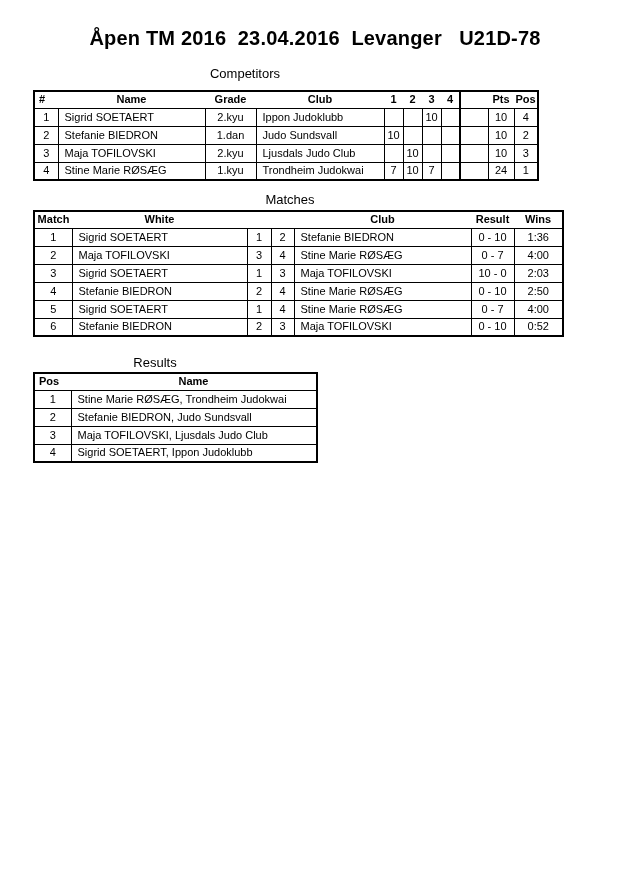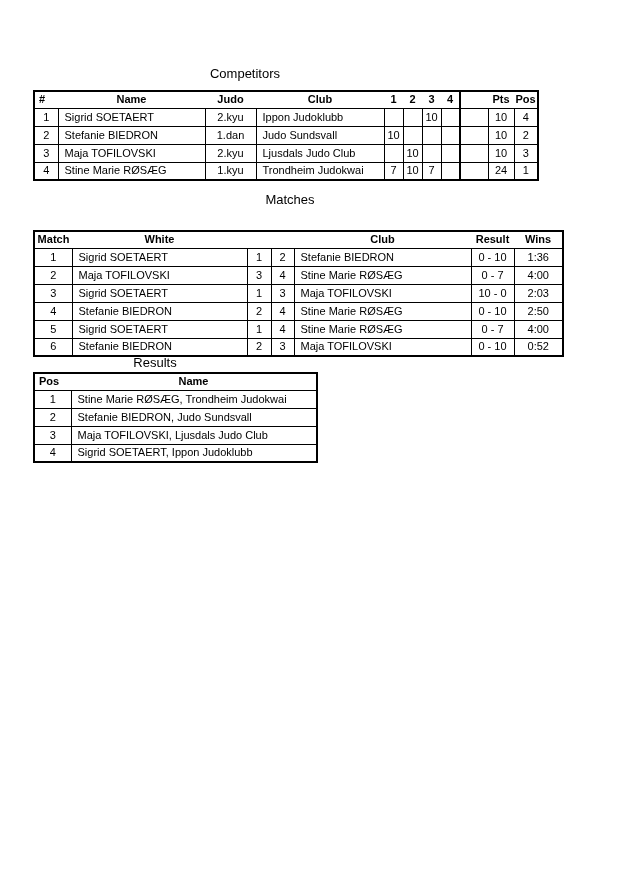--- a/index.html
+++ b/index.html
@@ -25,21 +25,21 @@
   }
   #competitors-heading { left:245px; top:66px; }
   #matches-heading     { left:290px; top:192px; }
   #results-heading     { left:155px; top:355px; }
 
   table {
     position:absolute; border-collapse:collapse; table-layout:fixed;
     background:#fff; border:2px solid #000;
   }
   #competitors-table { left:33px; top:90px;  width:504px; }
-  #matches-table     { left:33px; top:230px; width:529px; }
+  #matches-table     { left:33px; top:210px; width:529px; }
   #results-table     { left:33px; top:372px; width:283px; }
 
   th, td {
     border:1px solid #000; font-size:11px; line-height:1;
     vertical-align:middle; white-space:nowrap; overflow:hidden;
     padding:0;
   }
   thead tr { height:17px; }
   tbody tr { height:18px; }
   th { font-weight:bold; }
@@ -48,20 +48,21 @@
   .al { text-align:left; padding-left:6px; }
   .ac { text-align:center; }
   .p4 { padding-left:4px; }
   .grp { border-left:2px solid #000 !important;padding-left:36px; }
 </style>
 </head>
 <body>
 
 <div class="page">
 
+  <div class="title">Åpen TM 2016  23.04.2016  Levanger   U21D-78</div>
 
   <div class="heading" id="competitors-heading">Competitors</div>
 
   <table id="competitors-table">
     <colgroup>
       <col style="width:24px">
         <col style="width:147px">
         <col style="width:51px">
         <col style="width:128px">
       <col style="width:19px">
@@ -69,21 +70,21 @@
         <col style="width:19px">
         <col style="width:19px">
       <col style="width:28px">
         <col style="width:26px">
         <col style="width:24px">
     </colgroup>
     <thead>
       <tr>
         <th class="al p4">#</th>
         <th class="ac">Name</th>
-        <th class="ac">Judo</th>
+        <th class="ac">Grade</th>
         <th class="ac">Club</th>
         <th class="ac">1</th>
         <th class="ac">2</th>
         <th class="ac">3</th>
         <th class="ac">4</th>
         <th class="ac grp">Wins</th>
         <th class="ac">Pts</th>
         <th class="ac">Pos</th>
       </tr>
     </thead>

